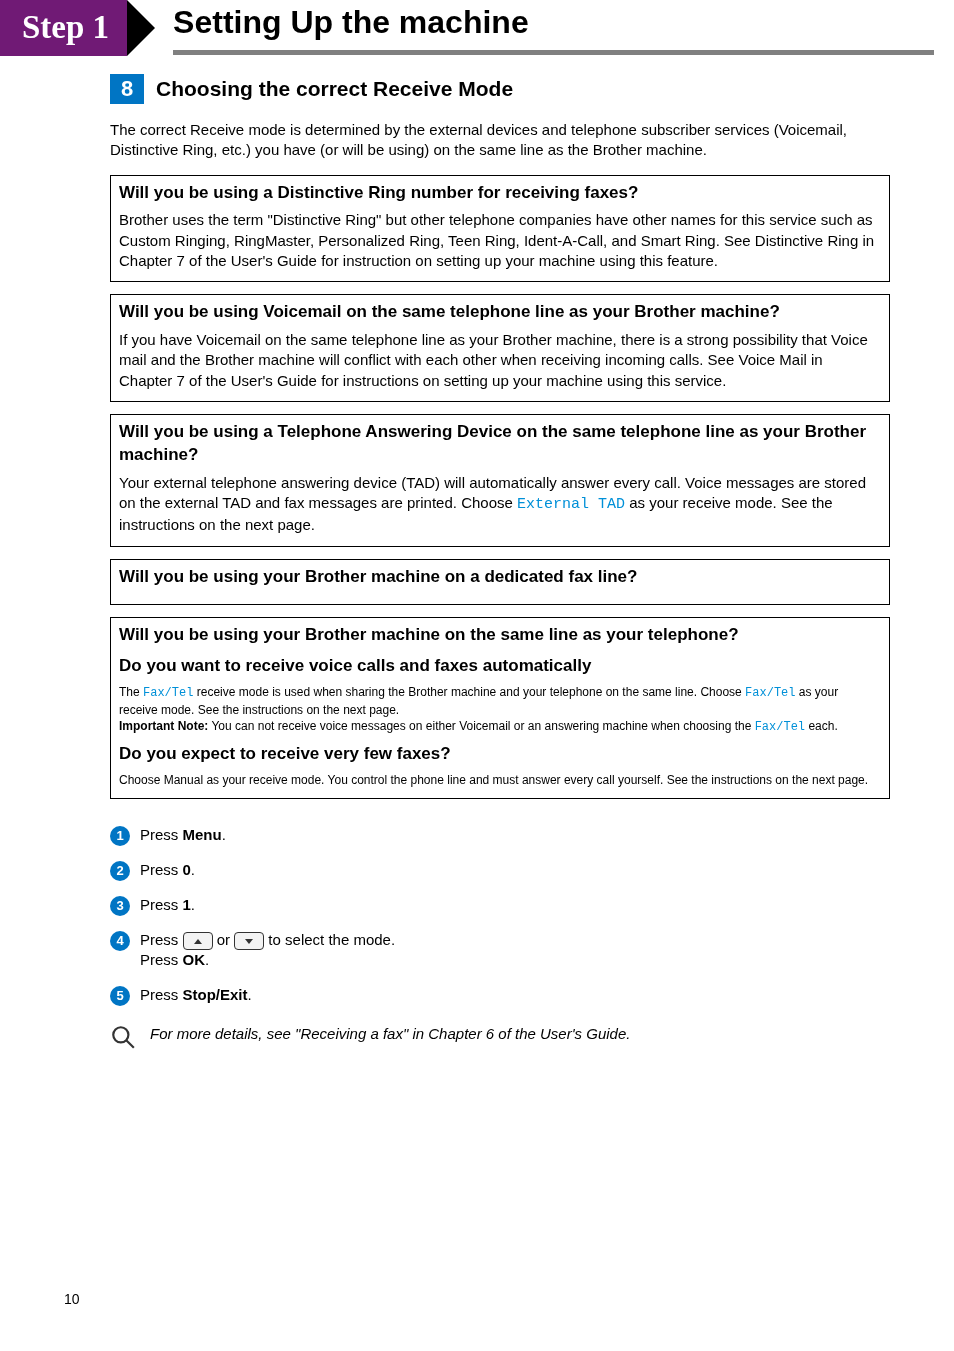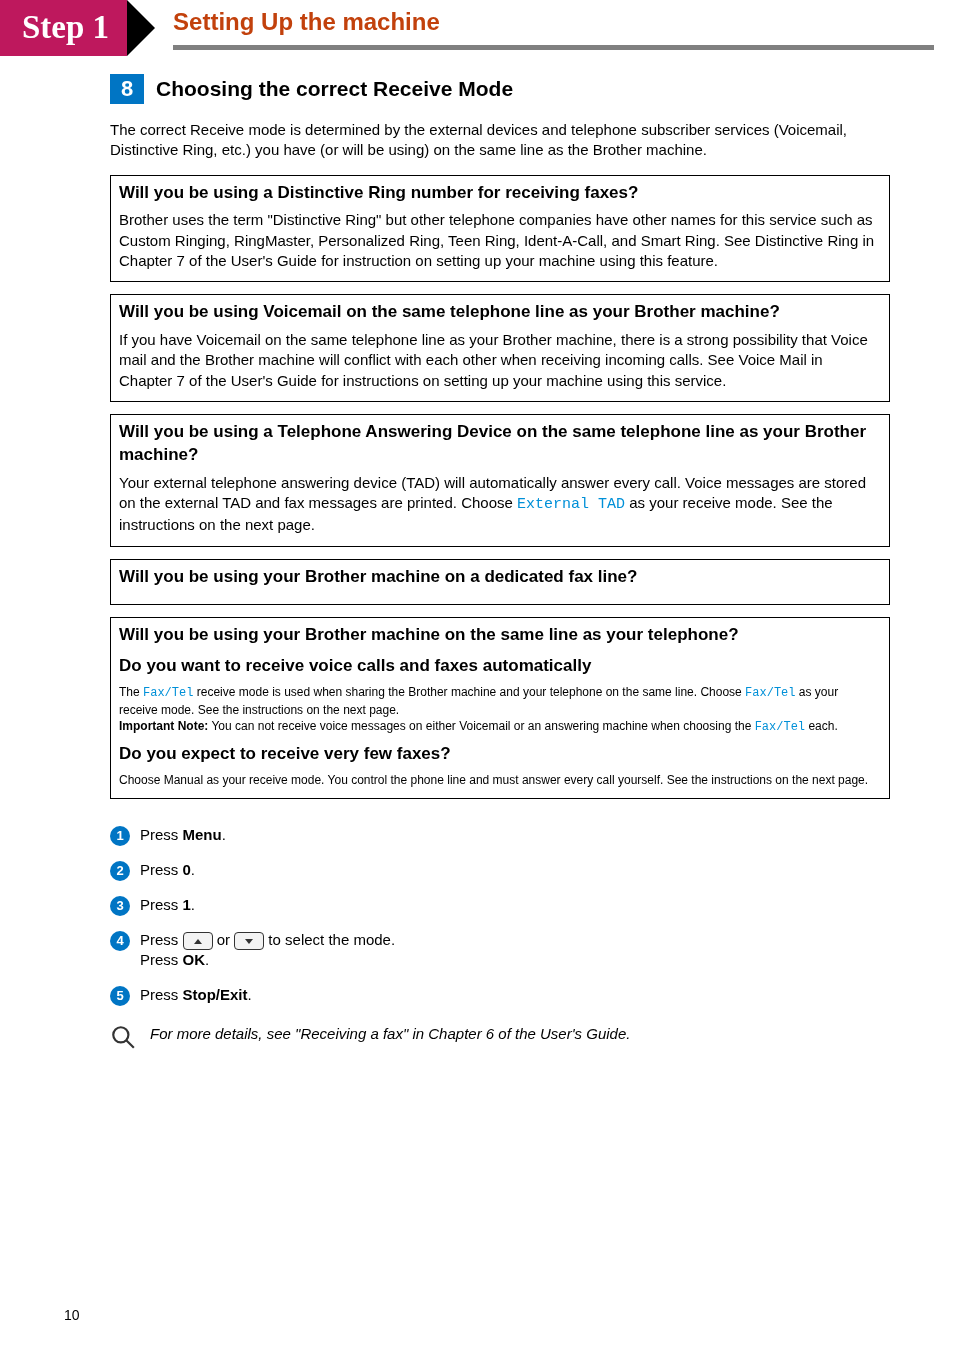--- a/index.html
+++ b/index.html
@@ -12,41 +12,41 @@
     font-size: 15px;
     line-height: 1.35;
   }
   .header-bar {
     display: flex;
     align-items: center;
     height: 56px;
     margin-bottom: 18px;
   }
   .step-tab {
-    background: #be185d;
+    background: #701a75;
     color: #fff;
     font-family: "Times New Roman", Times, serif;
     font-weight: bold;
     font-size: 33px;
     padding: 6px 18px 8px 22px;
     height: 100%;
     display: flex;
     align-items: center;
   }
   .step-chevron {
     width: 0; height: 0;
     border-top: 28px solid transparent;
     border-bottom: 28px solid transparent;
     border-left: 28px solid #000;
     margin-right: 18px;
   }
   .header-title {
-    font-size: 24px;
-    font-weight: bold;
-    color: #c2410c;
+    font-size: 32px;
+    font-weight: bold;
+    color: #000000;
     flex: 1;
   }
   .title-wrap {
     border-bottom: 5px solid #808080;
     flex: 1;
     padding-bottom: 6px;
     margin-right: 20px;
   }
   .content {
     padding: 0 64px 0 110px;
@@ -138,21 +138,21 @@
     display: flex;
     gap: 14px;
     margin-top: 18px;
     align-items: flex-start;
   }
   .mag-icon svg { width: 26px; height: 26px; }
   .note-text { font-style: italic; font-size: 15px; flex: 1; }
   .page-num {
     position: absolute;
     left: 64px;
-    bottom: 26px;
+    bottom: 42px;
     font-size: 14px;
   }
   .page-wrapper { position: relative; min-height: 1351px; }
 </style>
 </head>
 <body>
 <div class="page-wrapper">
 
 <div class="header-bar">
   <div class="step-tab">Step 1</div>

